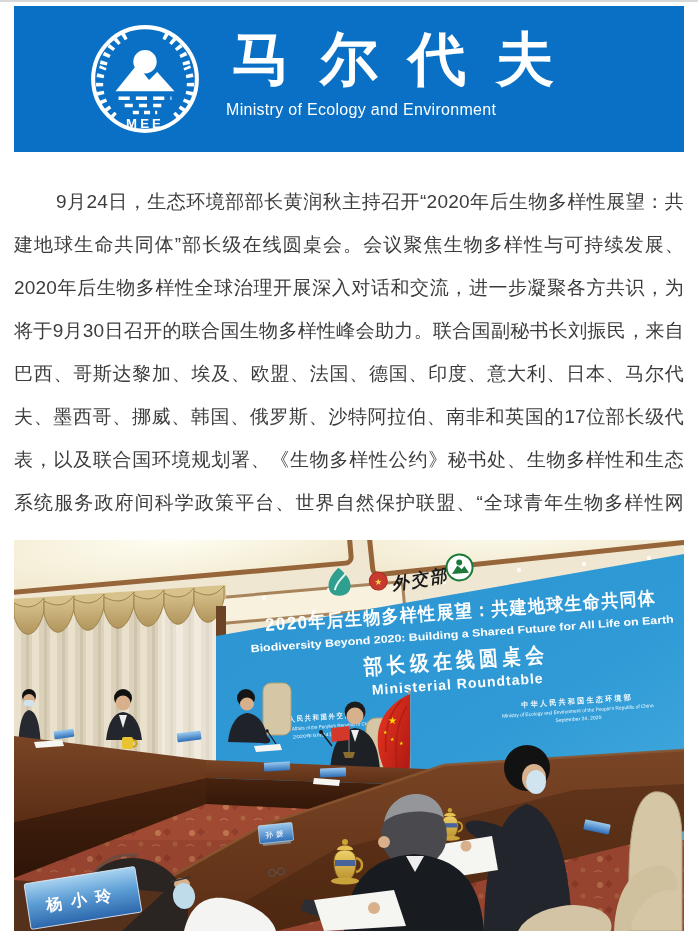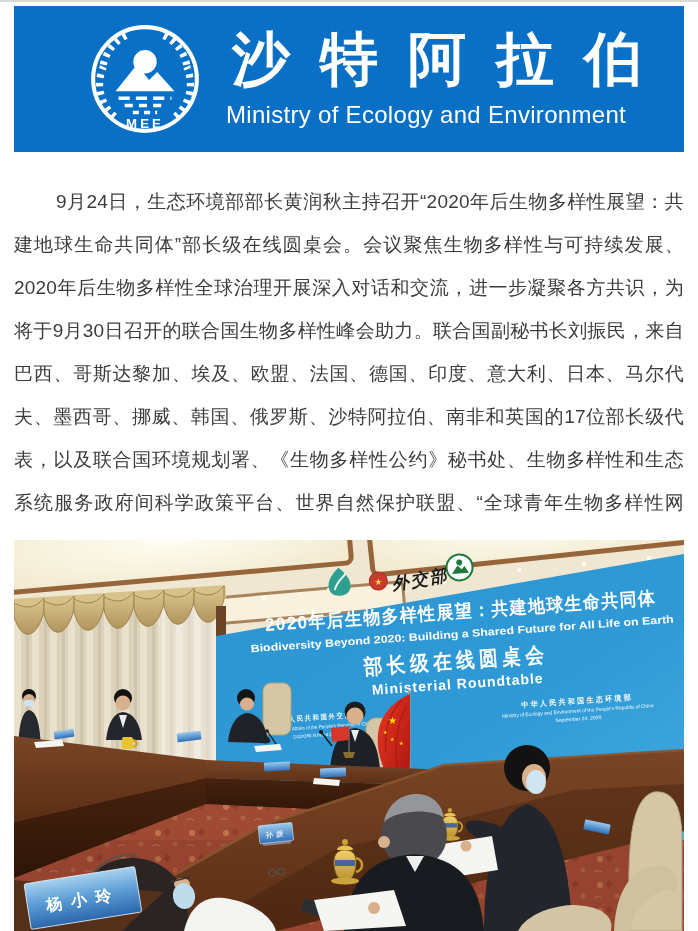--- a/index.html
+++ b/index.html
@@ -4,21 +4,21 @@
 <style>
   html,body{margin:0;padding:0;background:#fff;}
   body{width:698px;height:931px;overflow:hidden;font-family:"Liberation Sans","DejaVu Sans",sans-serif;}
   .top-line{height:2px;background:#d8d8d8;}
   .content{margin:4px 14px 0;width:670px;}
   
   .banner{position:relative;height:146px;background:#0a70c5;cursor:pointer;}
   .banner-logo{position:absolute;left:70px;top:12px;width:122px;height:122px;}
   .banner-text{position:absolute;left:218px;top:24px;color:#fff;}
   .banner-title{font-size:58px;font-weight:700;letter-spacing:30px;line-height:1;white-space:nowrap;}
-  .banner-sub{font-size:24px;font-weight:400;margin-top:13px;margin-left:-6px;letter-spacing:.3px;white-space:nowrap;}
+  .banner-sub{font-size:16px;font-weight:400;margin-top:13px;margin-left:-6px;letter-spacing:.3px;white-space:nowrap;}
   
   article{margin-top:28px;height:344px;overflow:hidden;}
   article p{margin:0;font-size:19px;line-height:43px;color:#3c3c3c;text-align:justify;text-indent:42px;letter-spacing:.2px;}
   
   .photo{margin:16px 0 0;width:670px;height:391px;overflow:hidden;position:relative;background:#9e4a33;}
   .photo svg{display:block;}
   text{font-family:"Liberation Sans","DejaVu Sans",sans-serif;}
   .cal{font-family:"Liberation Serif","DejaVu Serif",serif;font-style:italic;font-weight:700;}
   .sk{fill:#d9b08c}.wht{fill:#f5f5f2}.beige{fill:#d5c7a6}
 </style>
@@ -36,21 +36,21 @@
       <path d="M90,97 A42,42 0 0 0 101,48" fill="none" stroke="#fff" stroke-width="7" stroke-dasharray="3.5 5"></path>
       <path d="M101,46 A42,42 0 0 0 76,16" fill="none" stroke="#fff" stroke-width="7" stroke-dasharray="3.5 5"></path>
       <circle cx="60" cy="43" r="11.5" fill="#fff"></circle>
       <path d="M31,72 L52,46 L64,61 L72,53 L89,72 Z" fill="#fff"></path>
       <path d="M34,79 H86" stroke="#fff" stroke-width="3.5" stroke-dasharray="11 6"></path>
       <path d="M40,86 H80" stroke="#fff" stroke-width="3.5" stroke-dasharray="8 6"></path>
       <path d="M48,93 H72" stroke="#fff" stroke-width="3.5" stroke-dasharray="6 5"></path>
       <text x="60" y="108" text-anchor="middle" font-size="13" font-weight="bold" letter-spacing="3" fill="#fff">MEE</text>
     </svg>
     <div class="banner-text">
-      <div class="banner-title">沙特阿拉伯</div>
+      <div class="banner-title">马尔代夫</div>
       <div class="banner-sub">Ministry of Ecology and Environment</div>
     </div>
   </header>
 
   <article>
     <p>9月24日，生态环境部部长黄润秋主持召开“2020年后生物多样性展望：共建地球生命共同体”部长级在线圆桌会。会议聚焦生物多样性与可持续发展、2020年后生物多样性全球治理开展深入对话和交流，进一步凝聚各方共识，为将于9月30日召开的联合国生物多样性峰会助力。联合国副秘书长刘振民，来自巴西、哥斯达黎加、埃及、欧盟、法国、德国、印度、意大利、日本、马尔代夫、墨西哥、挪威、韩国、俄罗斯、沙特阿拉伯、南非和英国的17位部长级代表，以及联合国环境规划署、《生物多样性公约》秘书处、生物多样性和生态系统服务政府间科学政策平台、世界自然保护联盟、“全球青年生物多样性网络”等国际组织和非政府组织代表在线或以录制视频方式参会。</p>
   </article>
 
   <figure class="photo">
   <svg width="670" height="391" viewBox="0 0 670 391">

